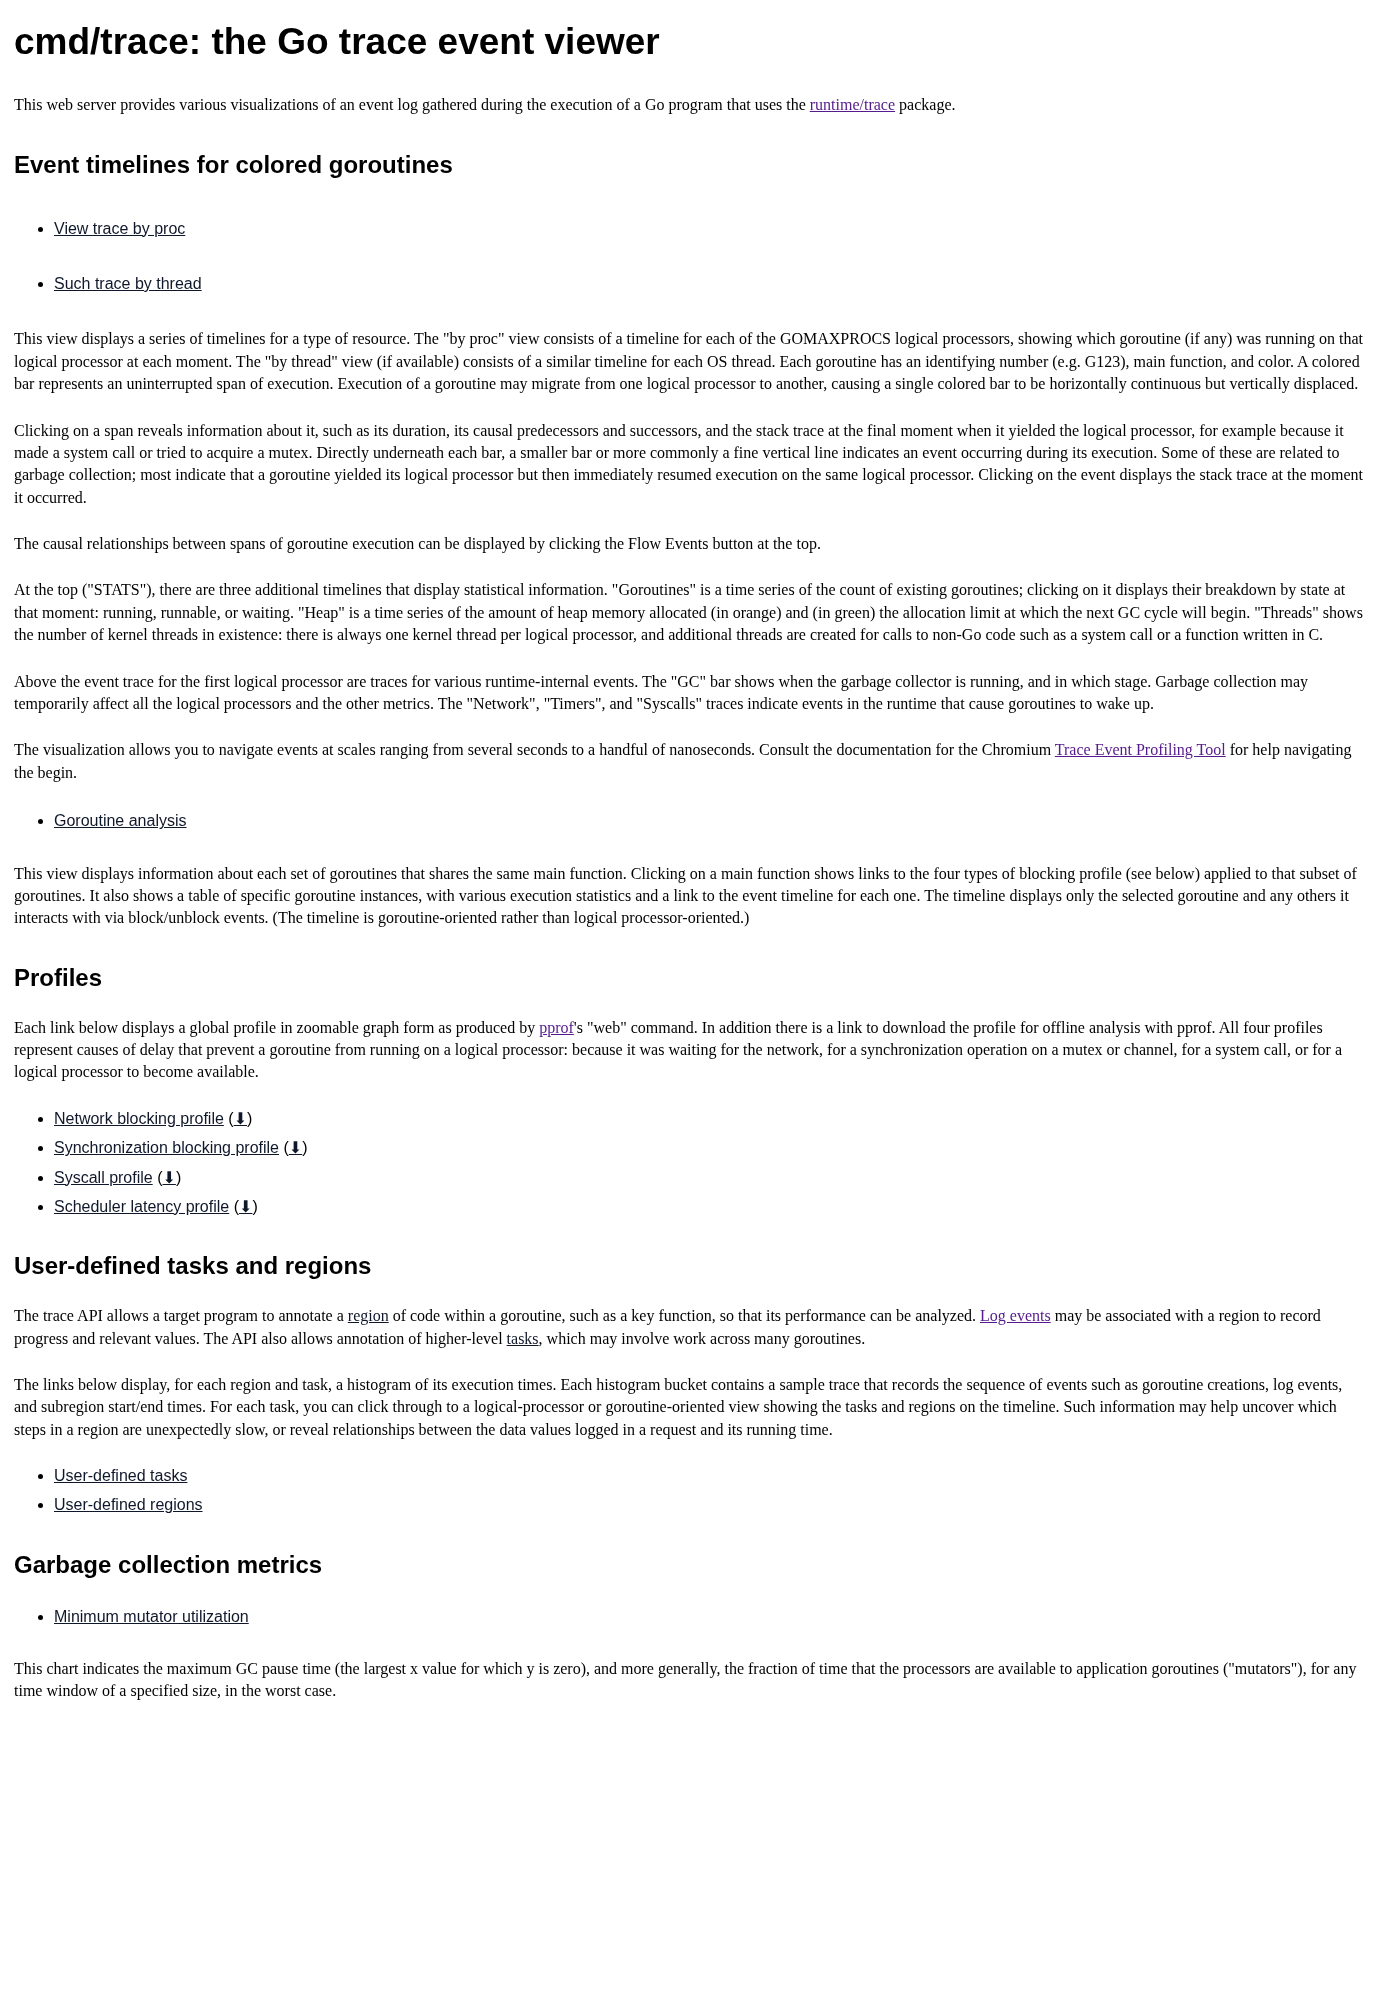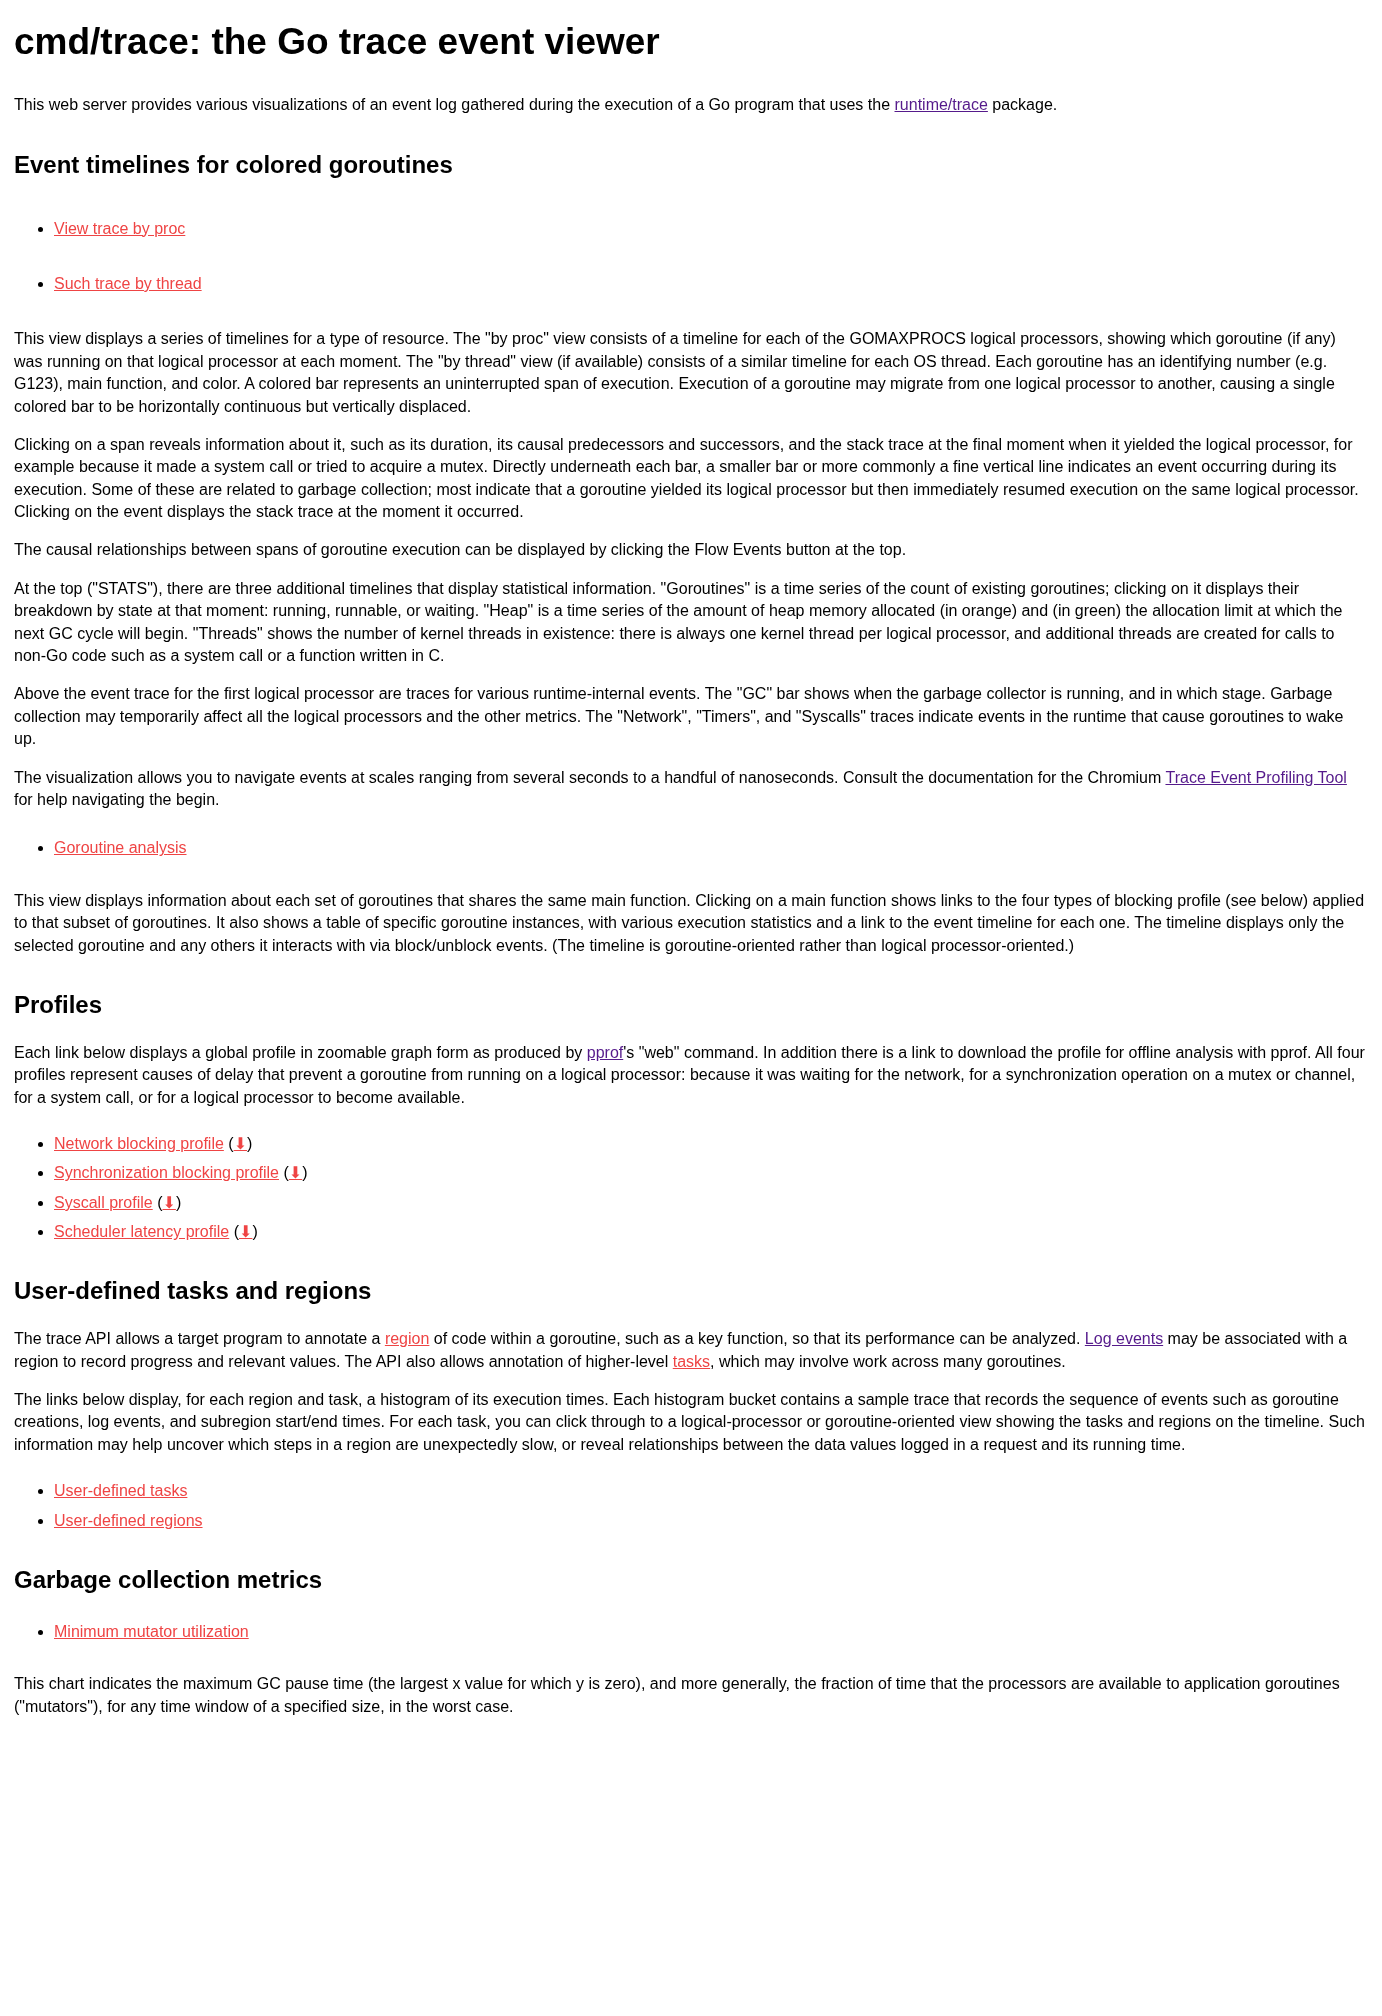--- a/index.html
+++ b/index.html
@@ -15,27 +15,27 @@
     line-height: 1.2;
     margin: 6px 0 30px 0;
     font-weight: bold;
   }
   h2 {
     font-size: 24px;
     line-height: 1.2;
     margin: 34px 0 22px 0;
     font-weight: bold;
   }
-  p { margin: 16px 0; }
+  p { margin: 24px 0; font-family: Liberation Serif, serif; }
   ul { margin: 24px 0 26px 0; padding-left: 40px; list-style-type: disc; }
   li { margin: 0 0 7px 0; }
   ul.view-list { margin: 38px 0 28px 0; }
   ul.view-list li { margin-bottom: 33px; }
   ul.single-list { margin: 26px 0 30px 0; }
-  a { color: #ef4444; text-decoration: underline; cursor: pointer; }
+  a { color: #0f172a; text-decoration: underline; cursor: pointer; }
   a.visited { color: #551A8B; }
 </style>
 </head>
 <body>
 
 <h1>cmd/trace: the Go trace event viewer</h1>
 
 <p><span>This web server provides various visualizations of an event log gathered during the execution of a Go program that uses the </span><a class="visited">runtime/trace</a><span> package.</span></p>
 
 <h2>Event timelines for colored goroutines</h2>

